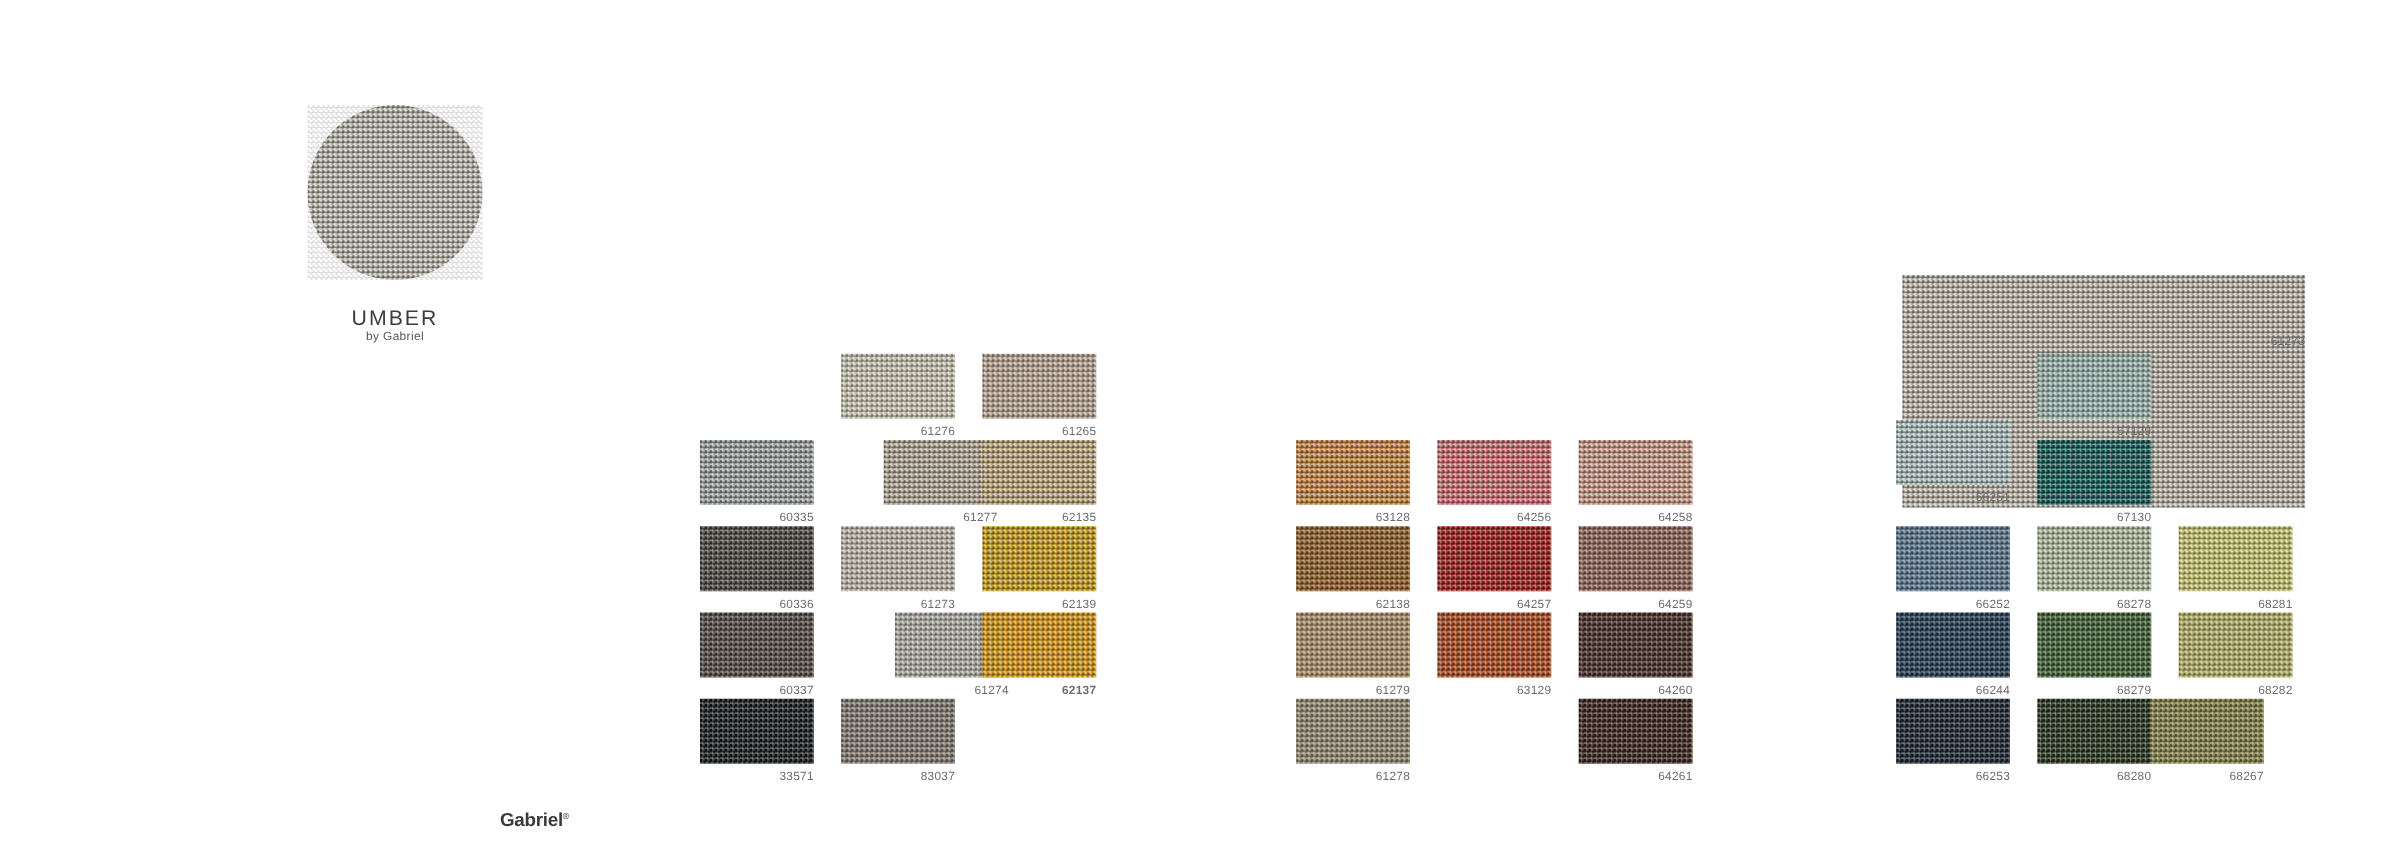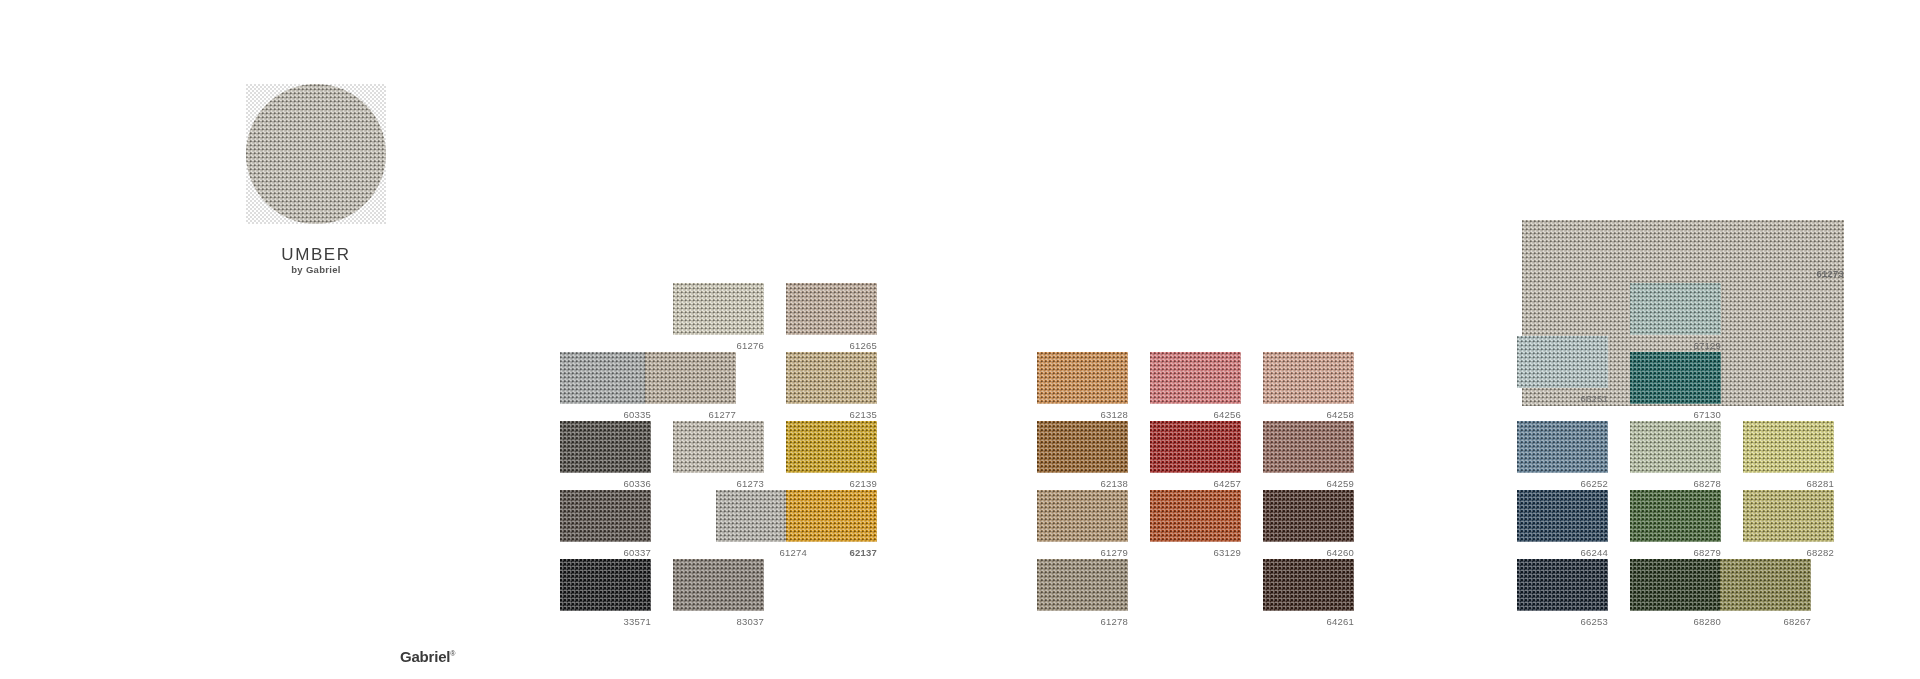--- a/index.html
+++ b/index.html
@@ -12,21 +12,21 @@
     width: 1920px;
     height: 679px;
     position: relative;
     overflow: hidden;
     font-family: "Liberation Sans", sans-serif;
     color: #4a4a4a;
     -webkit-font-smoothing: antialiased;
   }
 
   
-  .abs { position: absolute; font-weight: bold; }
+  .abs { position: absolute; }
 
   
   
   .weave {
     position: relative;
     background-color: var(--c);
     background-image:
       repeating-linear-gradient(
         0deg,
         rgba(255,255,255,0.30) 0px,
@@ -152,21 +152,21 @@
       <span class="code" style="width: 91px;">61276</span>
     </div>
     <div class="cell" style="left: 786px; top: 283px;">
       <span class="chip weave" style="--c: #c9b4a0; width: 91px; height: 52px;"></span>
       <span class="code" style="width: 91px;">61265</span>
     </div>
     <div class="cell" style="left: 560px; top: 352px;">
       <span class="chip weave" style="--c: #acb0af; width: 91px; height: 52px;"></span>
       <span class="code" style="width: 91px;">60335</span>
     </div>
-    <div class="cell" style="left: 645px; top: 352px;">
+    <div class="cell" style="left: 707px; top: 352px;">
       <span class="chip weave" style="--c: #c3b6a3; width: 91px; height: 52px;"></span>
       <span class="code" style="width: 91px;">61277</span>
     </div>
     <div class="cell" style="left: 786px; top: 352px;">
       <span class="chip weave" style="--c: #cfb685; width: 91px; height: 52px;"></span>
       <span class="code" style="width: 91px;">62135</span>
     </div>
     <div class="cell" style="left: 560px; top: 421px;">
       <span class="chip weave" style="--c: #4e4a44; width: 91px; height: 52px;"></span>
       <span class="code" style="width: 91px;">60336</span>

